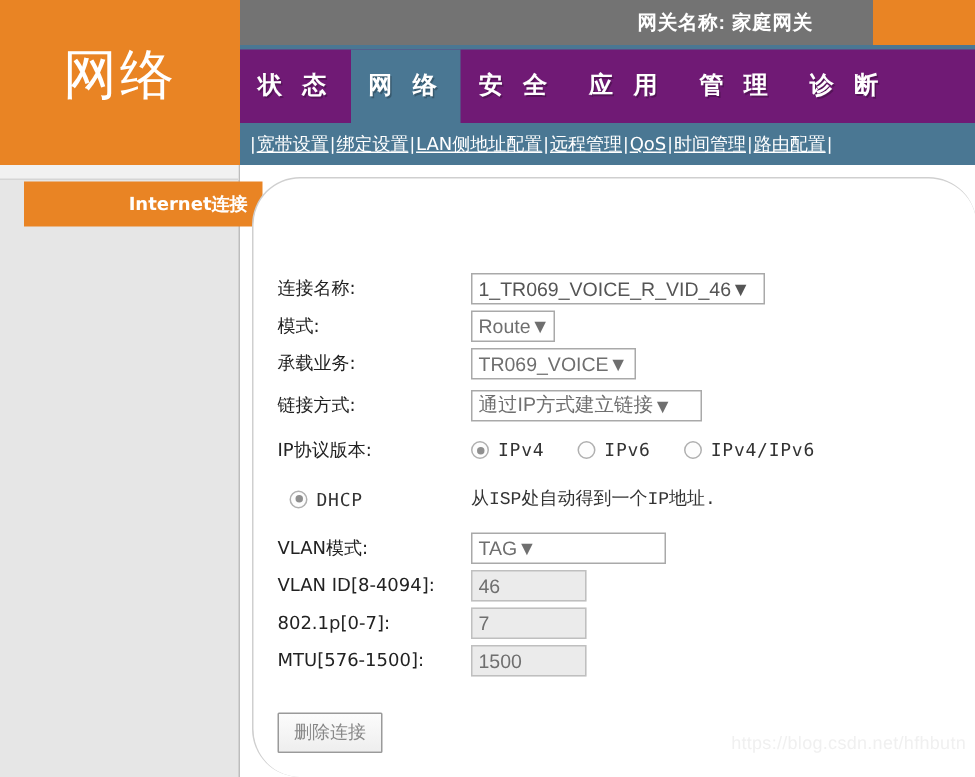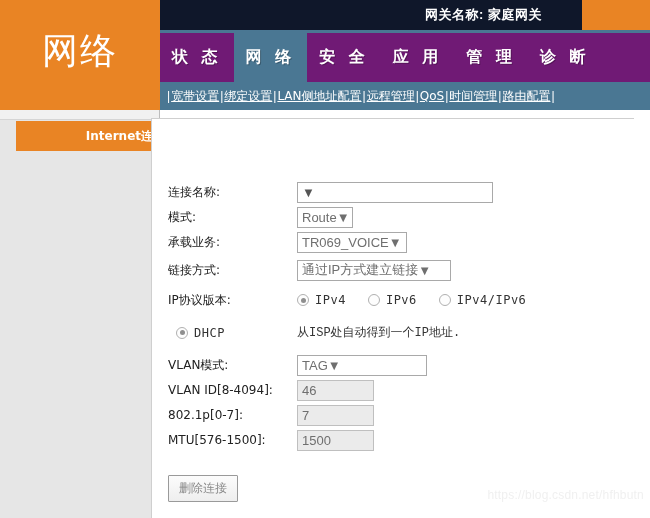--- a/index.html
+++ b/index.html
@@ -28,21 +28,21 @@
     left: 0; top: 0;
     width: 650px;
     height: 110px;
     background: #e98424;
   }
   .header-topbar {
     position: absolute;
     left: 160px; top: 0;
     width: 490px;
     height: 30px;
-    background: #0f172a;
+    background: #737373;
   }
   .gw-name {
     position: absolute;
     right: 108px;
     top: 6px;
     color: #ffffff;
     font-size: 13px;
     font-weight: bold;
     letter-spacing: 0.5px;
     white-space: nowrap;
@@ -175,27 +175,28 @@
     padding-right: 10px;
     box-sizing: border-box;
     cursor: pointer;
     font-family: "DejaVu Sans", sans-serif;
     margin-left: 16px;
   }
 
   
   .content {
     position: absolute;
-    left: 151px; top: 8px;
+    left: 168px; top: 8px;
     width: 483px;
     height: 400px;
     background: #ffffff;
     border-left: 1px solid #cfcfcf;
     border-top: 1px solid #cfcfcf;
     box-sizing: border-box;
+    border-radius: 32px;
   }
 
   .form {
     position: absolute;
     left: 0; top: 0;
     width: 483px;
   }
 
   .row {
     display: flex;
@@ -395,20 +396,21 @@
       <div class="sidebar-item">Internet连接</div>
     </div>
 
     <div class="content">
       <div class="form" style="padding-top:62px;">
 
         <div class="row" style="position:relative;">
           <div class="lbl">连接名称:</div>
           <div class="field">
             <div class="sel w-conn dark">
+              <span>1_TR069_VOICE_R_VID_46</span>
               <span class="arrow">▼</span>
             </div>
           </div>
 
         </div>
 
         <div class="row" style="position:relative;">
           <div class="lbl">模式:</div>
           <div class="field">
             <div class="sel w-mode">

